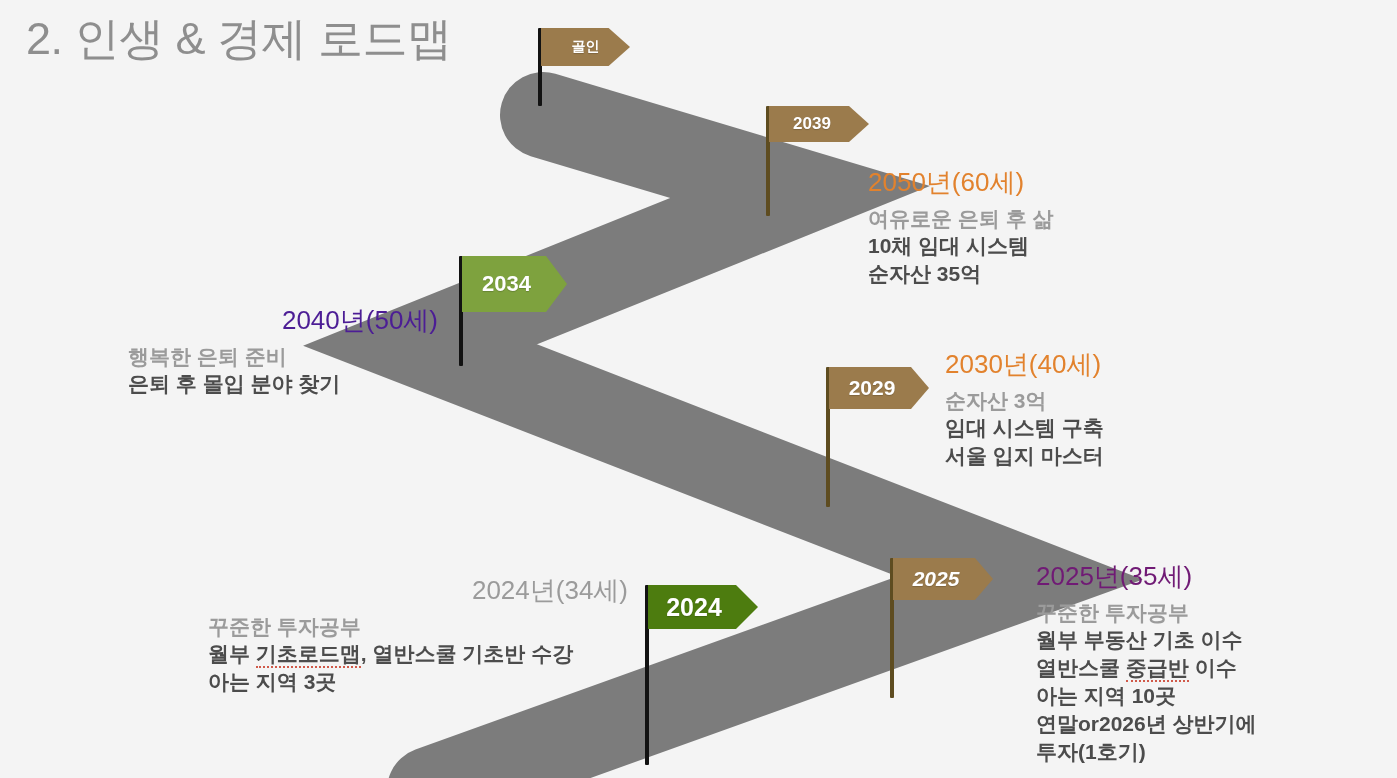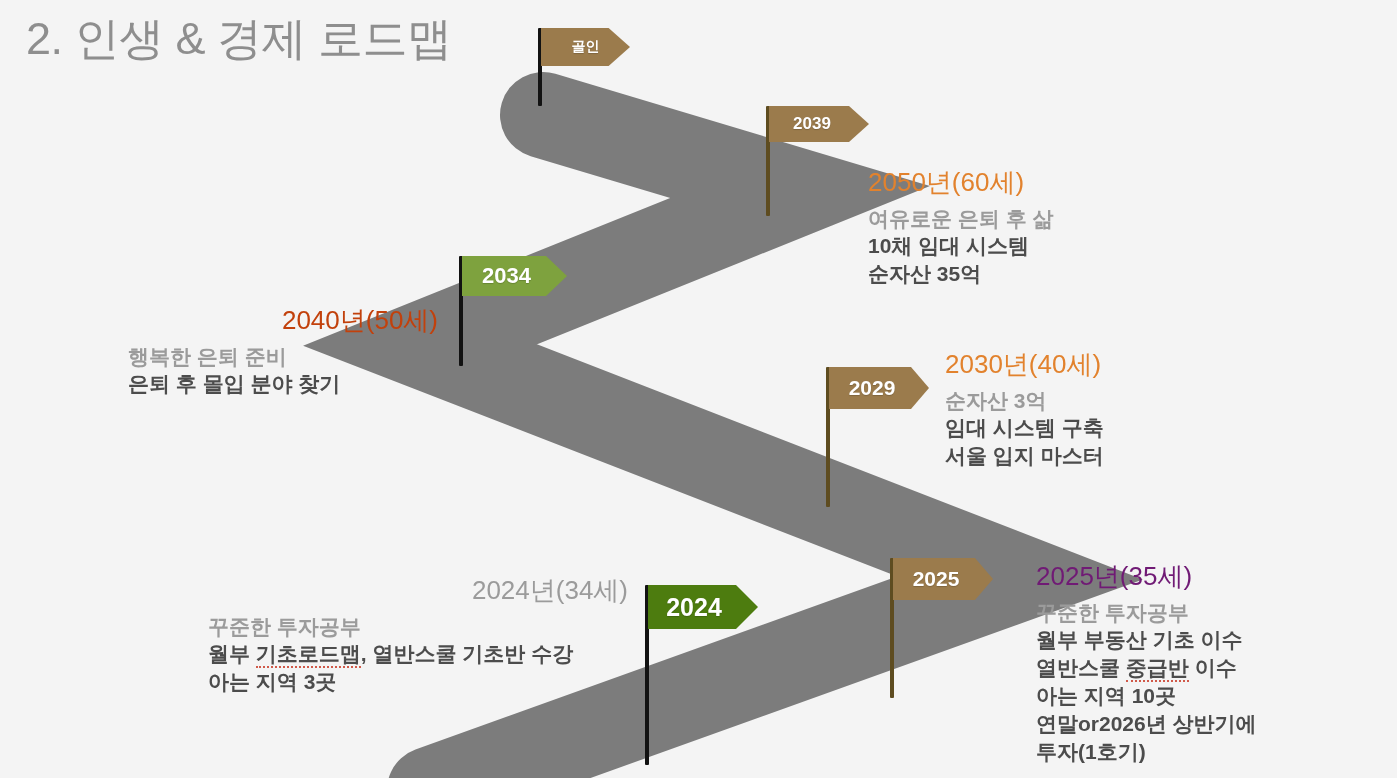--- a/index.html
+++ b/index.html
@@ -80,61 +80,61 @@
   </div>
 
   <div class="flag" style="left:766px;top:106px;width:105px;height:36px;">
     <div class="pole" style="height:110px;background:#5e4c20;"></div>
     <div class="banner" style="width:100px;background:#9b7b4c;font-size:17px;
                 clip-path:polygon(0 0, 80% 0, 100% 50%, 80% 100%, 0 100%);">
       <span style="margin-right:14px;">2039</span>
     </div>
   </div>
 
-  <div class="flag" style="left:459px;top:256px;width:110px;height:40px;">
+  <div class="flag" style="left:459px;top:256px;width:110px;height:56px;">
     <div class="pole" style="height:110px;background:#121212;"></div>
     <div class="banner" style="width:105px;background:#7ea23e;font-size:22px;
                 clip-path:polygon(0 0, 80% 0, 100% 50%, 80% 100%, 0 100%);">
       <span style="margin-right:16px;">2034</span>
     </div>
   </div>
 
   <div class="flag" style="left:826px;top:367px;width:105px;height:42px;">
     <div class="pole" style="height:140px;background:#5e4c20;"></div>
     <div class="banner" style="width:100px;background:#9b7b4c;font-size:21px;
                 clip-path:polygon(0 0, 82% 0, 100% 50%, 82% 100%, 0 100%);justify-content:center;">
       <span style="margin-right:14px;">2029</span>
     </div>
   </div>
 
   <div class="flag" style="left:890px;top:558px;width:105px;height:42px;">
     <div class="pole" style="height:140px;background:#5e4c20;"></div>
     <div class="banner" style="width:100px;background:#9b7b4c;font-size:21px;
                 clip-path:polygon(0 0, 82% 0, 100% 50%, 82% 100%, 0 100%);">
-      <span style="margin-right:14px;">2025</span>
+      <span style="margin-right:14px;font-style:italic;">2025</span>
     </div>
   </div>
 
   <div class="flag" style="left:645px;top:585px;width:115px;height:44px;">
     <div class="pole" style="height:180px;background:#121212;"></div>
     <div class="banner" style="width:110px;background:#4d7c0f;font-size:25px;
                 clip-path:polygon(0 0, 80% 0, 100% 50%, 80% 100%, 0 100%);">
       <span style="margin-right:18px;">2024</span>
     </div>
   </div>
 
   <div class="block right" style="left:868px;top:125px;">
     <div class="head" style="color:#e2822d;">2050년(60세)</div>
     <div class="line faint">여유로운 은퇴 후 삶</div>
     <div class="line">10채 임대 시스템</div>
     <div class="line">순자산 35억</div>
   </div>
 
   <div class="block left-head-right" style="left:128px;top:263px;width:310px;">
-    <div class="head" style="color:#c2410c;">2040년(50세)</div>
+    <div class="head" style="color:#4c1d95;">2040년(50세)</div>
     <div class="line faint">행복한 은퇴 준비</div>
     <div class="line">은퇴 후 몰입 분야 찾기</div>
   </div>
 
   <div class="block right" style="left:945px;top:307px;">
     <div class="head" style="color:#e2822d;">2030년(40세)</div>
     <div class="line faint">순자산 3억</div>
     <div class="line">임대 시스템 구축</div>
     <div class="line">서울 입지 마스터</div>
   </div>

